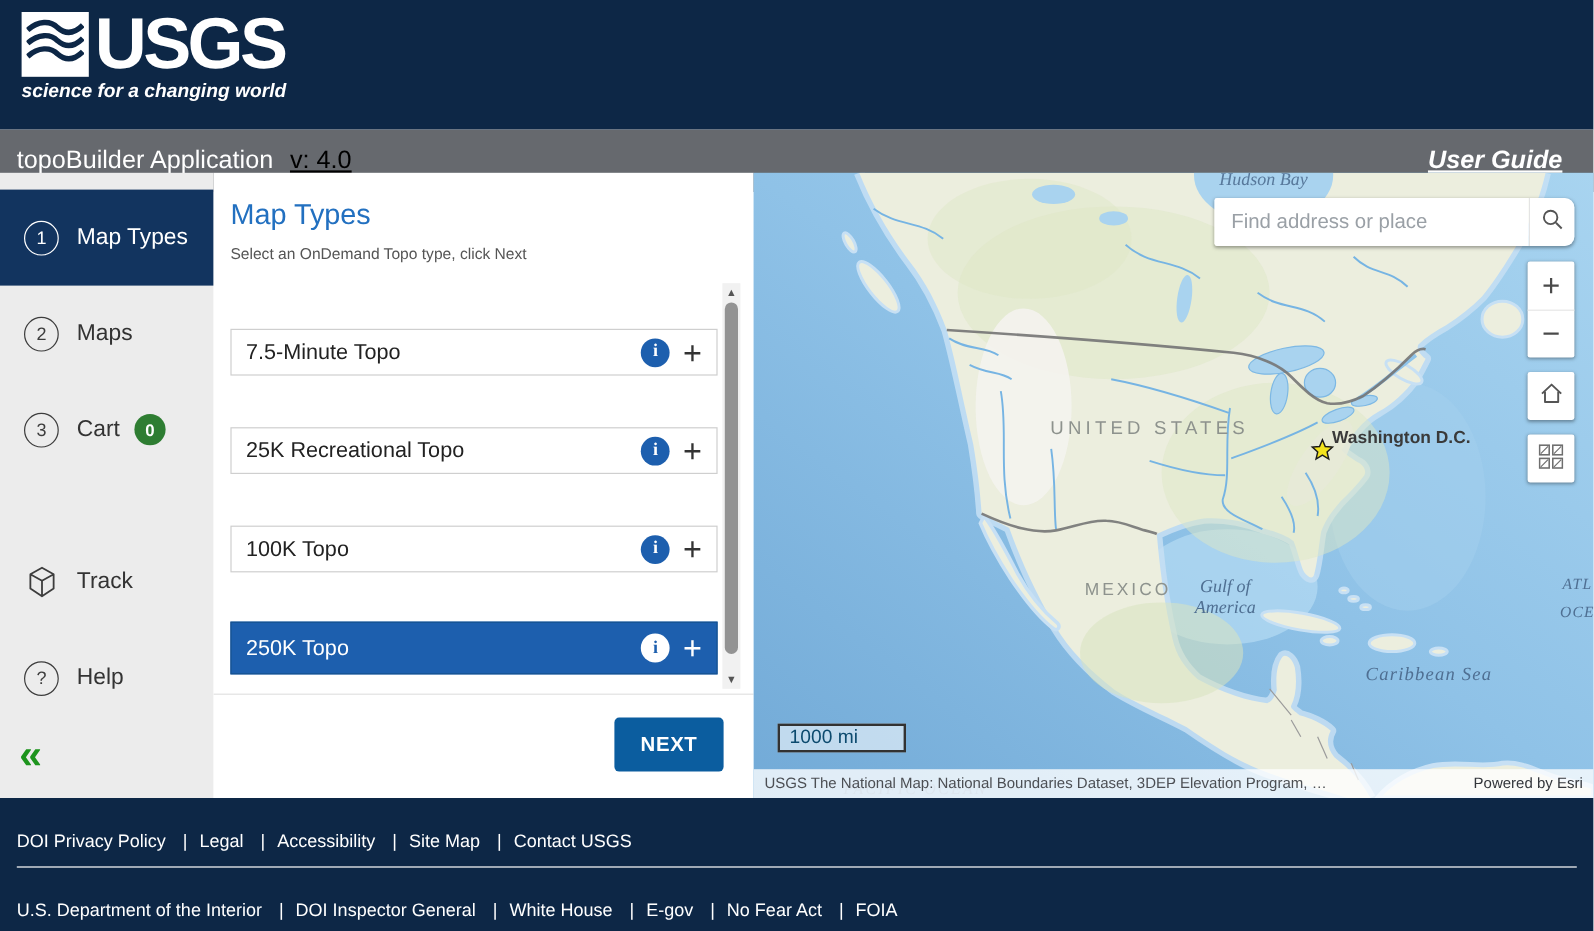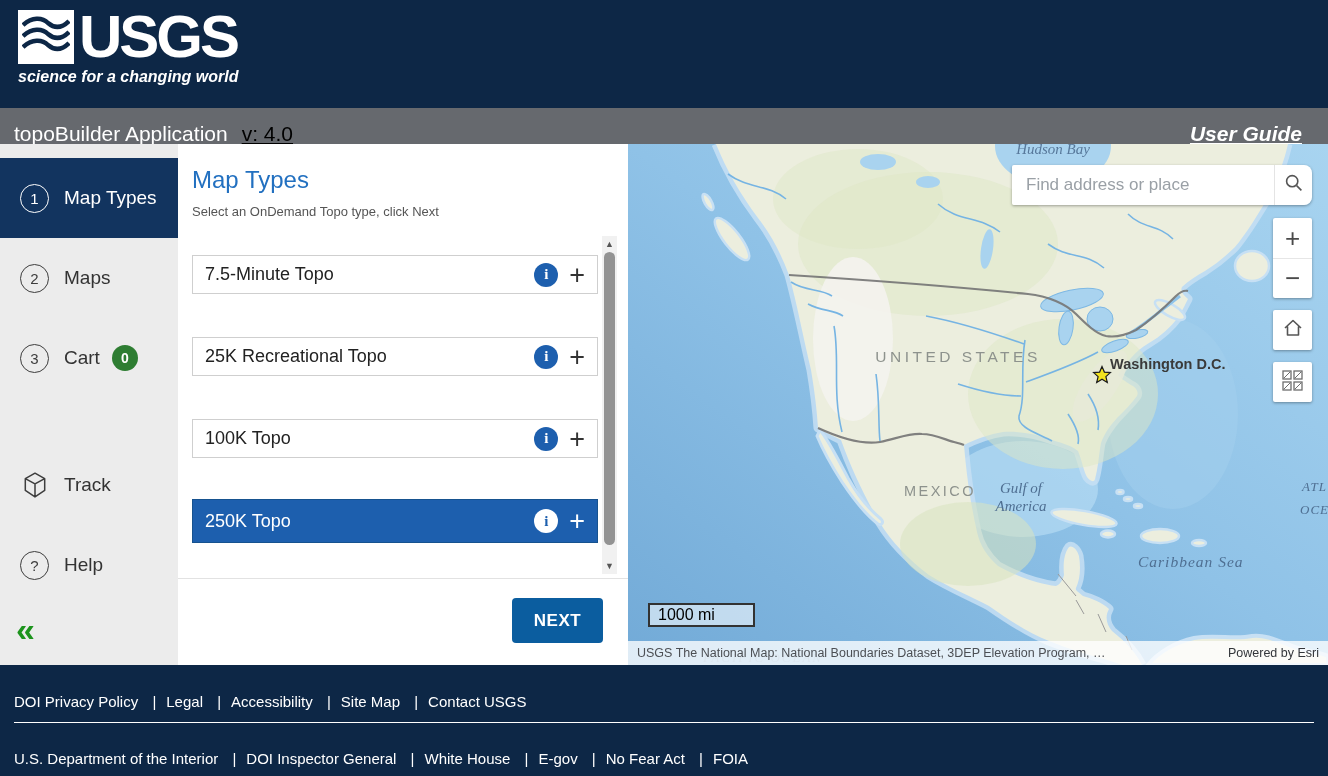--- a/index.html
+++ b/index.html
@@ -34,21 +34,21 @@
   .nav-item.active .num-circle { border-color:#fff; color:#fff; }
   .badge { width:26px; height:26px; background:#2e7d32; border-radius:50%; color:#fff; font-size:14px; font-weight:bold; display:flex; align-items:center; justify-content:center; margin-left:12px; }
   .icon-slot { width:29px; display:flex; justify-content:center; flex:none; }
   .collapse-btn { position:absolute; left:16px; top:468px; color:#1d941d; font-size:34px; font-weight:bold; line-height:34px; cursor:pointer; }
 
   
   .panel { position:relative; width:450px; height:521px; background:#fff; flex:none; }
   .panel-title { position:absolute; left:14px; top:22px; font-size:24px; color:#2270c0; }
   .panel-sub { position:absolute; left:14px; top:60px; font-size:13px; color:#555; }
   .topo-item { position:absolute; left:14px; width:406px; height:39px; border:1px solid #cfcfcf; background:#fff;
-               display:flex; align-items:center; padding:0 12px; cursor:pointer; }
+               display:flex; align-items:center; padding:0 12px; cursor:pointer;margin-top:19px; }
   .topo-label { font-size:18px; color:#222; flex:1; }
   .info-icon { width:24px; height:24px; border-radius:50%; background:#1d5fae; color:#fff; font-size:15px; font-weight:bold;
                font-family:"Liberation Serif", serif; display:flex; align-items:center; justify-content:center; cursor:pointer; flex:none; }
   .add-icon { font-size:27px; font-weight:300; color:#333; margin-left:11px; line-height:24px; cursor:pointer; flex:none; }
   .topo-item.selected { background:#1d5fae; border-color:#16528f; height:44px; }
   .topo-item.selected .topo-label { color:#fff; }
   .topo-item.selected .info-icon { background:#fff; color:#1d5fae; }
   .topo-item.selected .add-icon { color:#fff; }
   .scrollbar { position:absolute; left:424px; top:92px; width:15px; height:338px; background:#f1f1f1; }
   .scroll-arrow { position:absolute; left:0; width:15px; height:16px; color:#555; font-size:9px; display:flex; align-items:center; justify-content:center; cursor:pointer; }
@@ -67,21 +67,21 @@
                      font-family:"Liberation Sans", sans-serif; border-radius:2px 0 0 2px; }
   .searchbox input::placeholder { color:#9aa0a6; }
   .search-btn { width:38px; height:40px; background:#fff; border-left:1px solid #e4e4e4; border-radius:0 8px 8px 0;
                 display:flex; align-items:center; justify-content:center; cursor:pointer; }
   .zoom-stack { position:absolute; left:645px; top:74px; width:39px; background:#fff; border-radius:2px; }
   .sq-btn { width:39px; height:40px; display:flex; align-items:center; justify-content:center; cursor:pointer; color:#4a4a4a; font-size:26px; font-weight:300; }
   .zoom-stack .sq-btn + .sq-btn { border-top:1px solid #e6e6e6; }
   .home-btn { position:absolute; left:645px; top:166px; width:39px; height:40px; background:#fff; border-radius:2px; }
   .basemap-btn { position:absolute; left:645px; top:218px; width:39px; height:40px; background:#fff; border-radius:2px; }
   .scalebar { position:absolute; left:20px; top:459px; width:107px; height:24px; border:2px solid #323232;
-              background:rgba(255,255,255,.55); font-size:16px; color:#000000; padding-left:8px; line-height:20px; }
+              background:rgba(255,255,255,.55); font-size:16px; color:#0c4a6e; padding-left:8px; line-height:20px; }
   .attribution { position:absolute; left:0; bottom:0; width:700px; height:24px; background:rgba(255,255,255,.78);
                  display:flex; align-items:center; justify-content:space-between; padding:0 9px; font-size:12.5px; color:#4c4f54; }
   .powered { color:#33363b; margin-left:12px; white-space:nowrap; }
   .attr-text { white-space:nowrap; overflow:hidden; }
 
   
   .footer { position:absolute; left:0; top:665px; width:1328px; height:111px; background:#0d2746; color:#fff; }
   .flinks { position:absolute; left:14px; white-space:nowrap; font-size:15px; }
   .flinks a { color:#fff; text-decoration:none; cursor:pointer; }
   .flinks a + a::before { content:"|"; margin:0 10px; font-weight:normal; }

